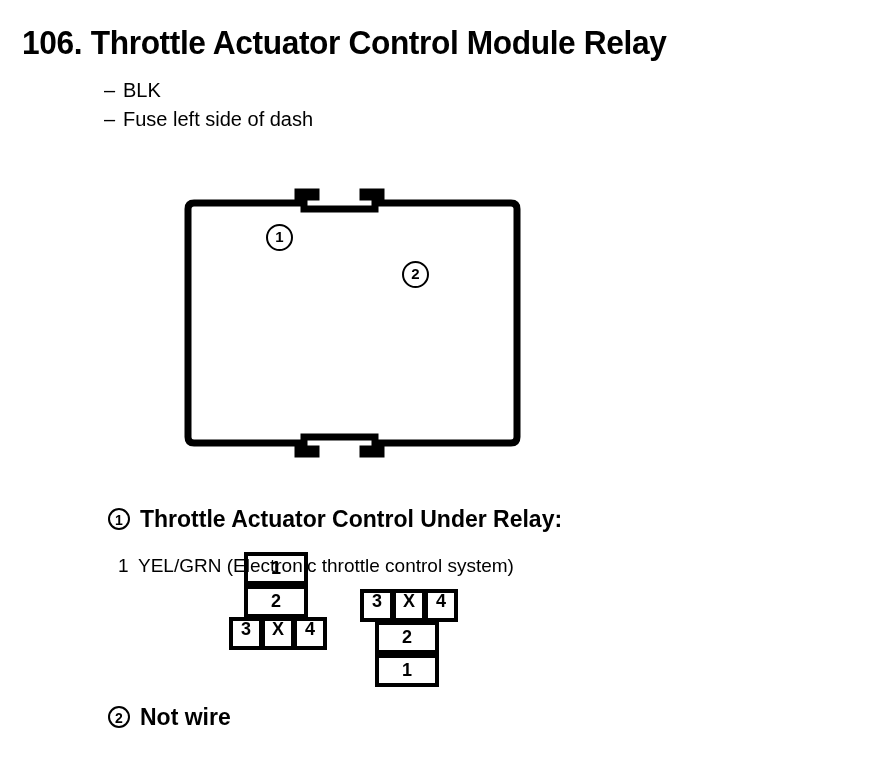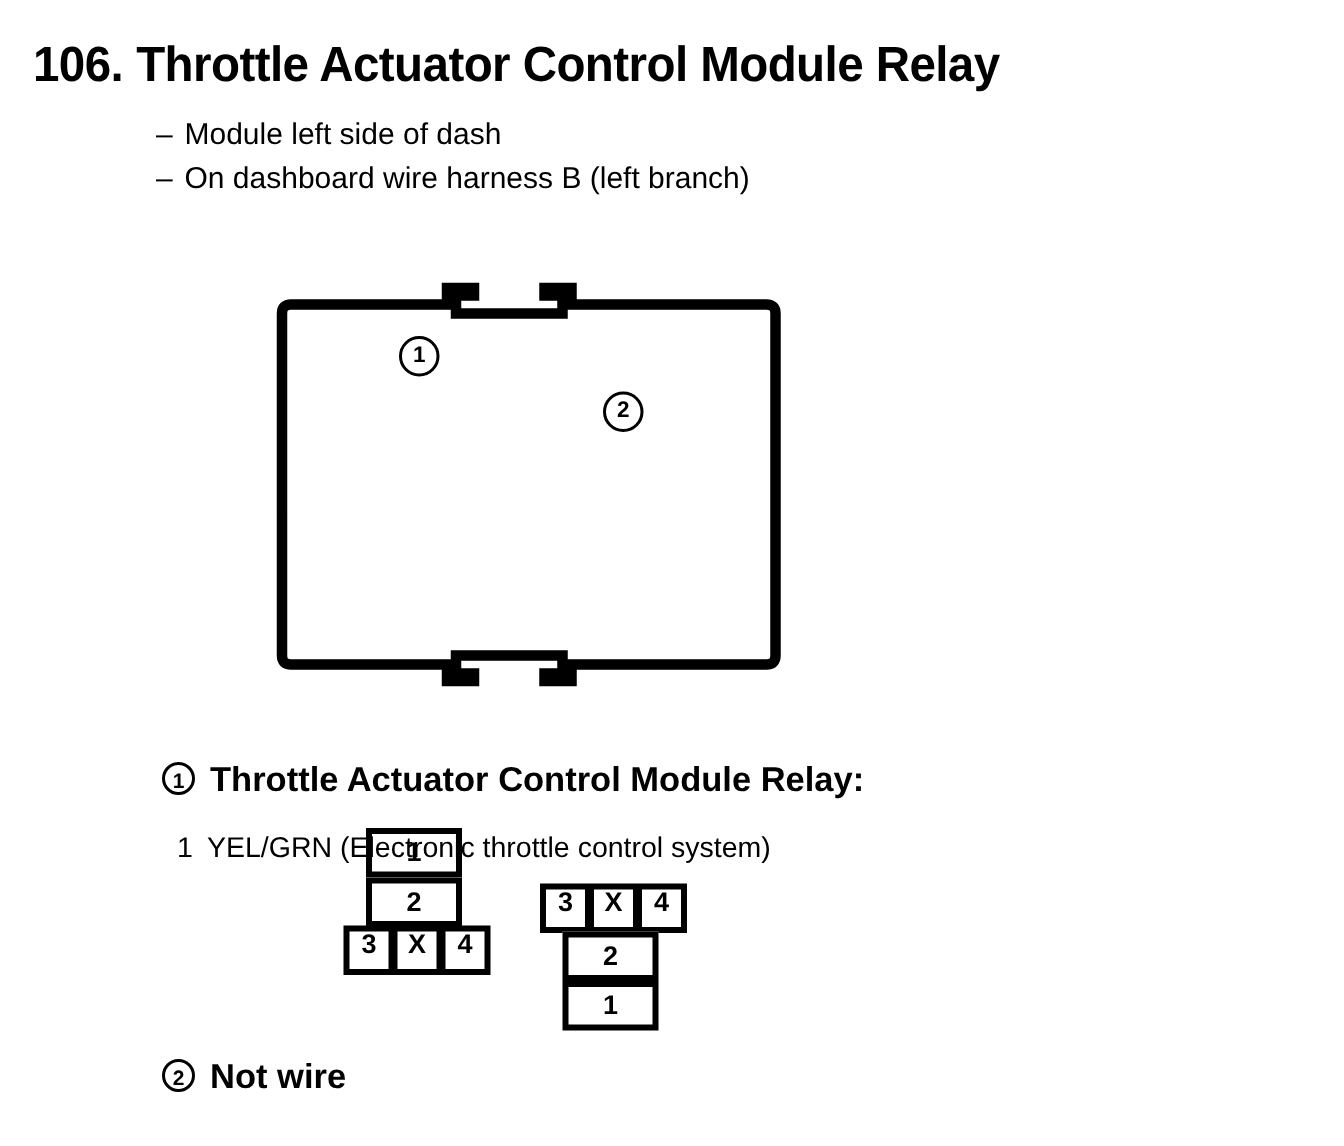--- a/index.html
+++ b/index.html
@@ -132,24 +132,24 @@
 </style>
 </head>
 <body>
 
 <div class="page-title">
   <span class="num">106.</span><span>Throttle Actuator Control Module Relay</span>
 </div>
 
 <div class="desc-list">
   <div class="desc-line">
-    <span class="dash">–</span><span>Module left side of dash</span>
+    <span class="dash">–</span><span>BLK</span>
   </div>
   <div class="desc-line">
-    <span class="dash">–</span><span>On dashboard wire harness B (left branch)</span>
+    <span class="dash">–</span><span>Fuse left side of dash</span>
   </div>
 </div>
 
 <div class="diagram">
 
   <svg width="365" height="290" viewBox="0 0 365 290">
 
     <path d="
       M 18,35
       L 18,29
@@ -211,21 +211,21 @@
     <div class="cell" style="left:226px; top:123px; width:26px; height:25px; line-height:17px; border-width:0;">X</div>
     <div class="cell" style="left:258px; top:123px; width:26px; height:25px; line-height:17px; border-width:0;">4</div>
 
     <div class="cell" style="left:205px; top:151px; width:64px; height:33px; line-height:25px;">2</div>
 
     <div class="cell" style="left:205px; top:184px; width:64px; height:33px; line-height:25px;">1</div>
   </div>
 </div>
 
 <div class="legend-heading">
-  <span class="marker">1</span><span>Throttle Actuator Control Module Relay:</span>
+  <span class="marker">1</span><span>Throttle Actuator Control Under Relay:</span>
 </div>
 
 <div class="pin-list">
   <div class="pin-row">
     <span class="pin-no">1</span><span>YEL/GRN (Electronic throttle control system)</span>
   </div>
 </div>
 
 <div class="legend-notused">
   <span class="marker">2</span><span>Not wire</span>

